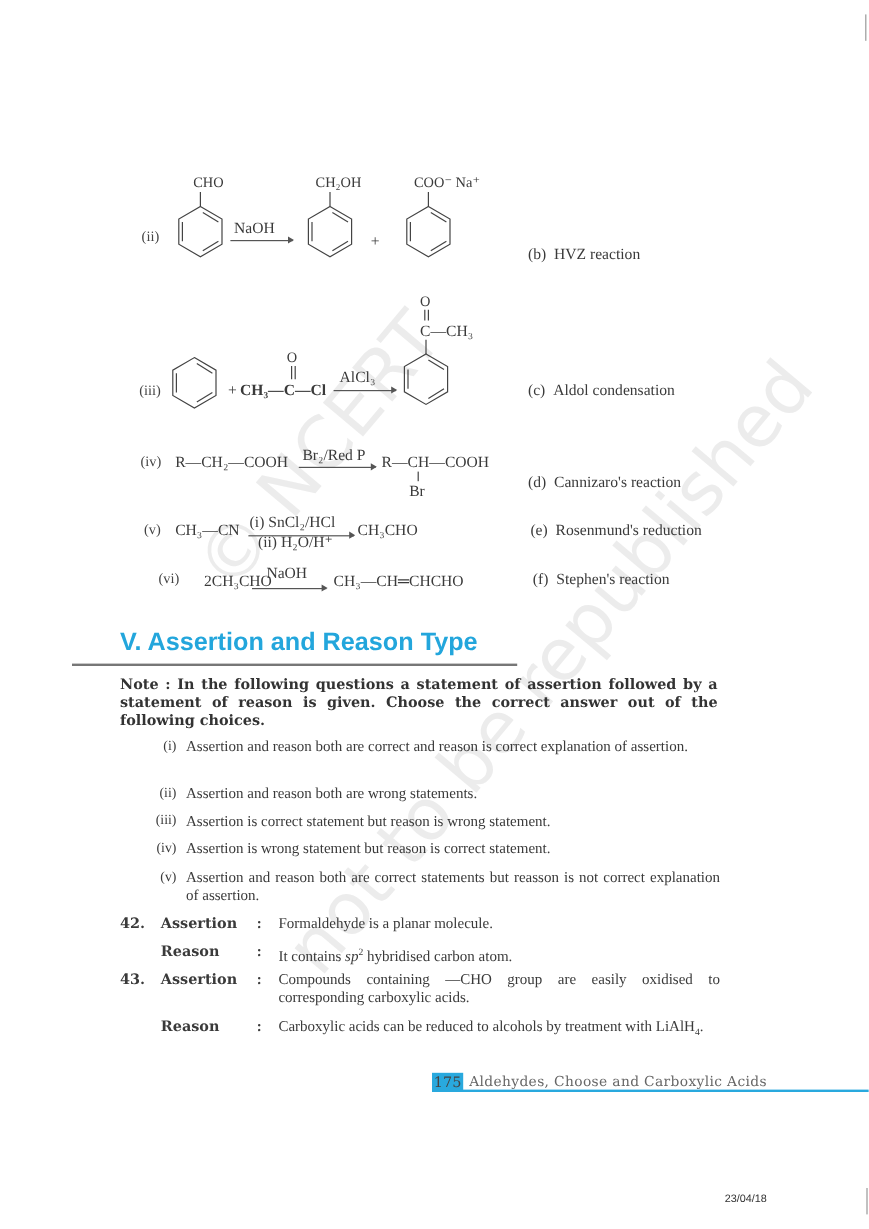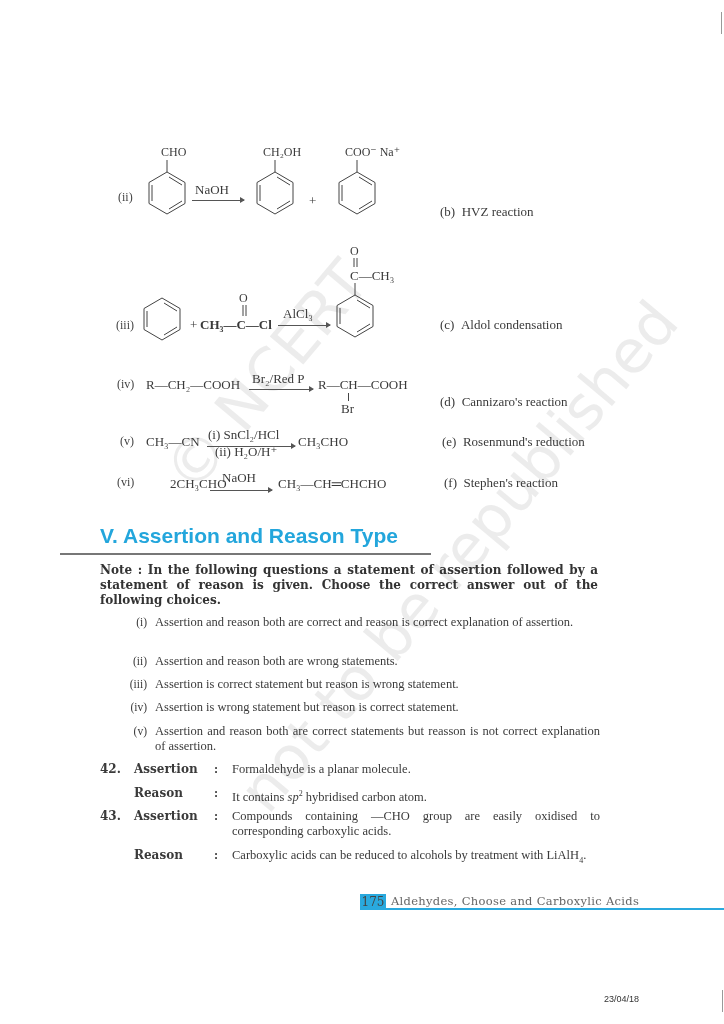--- a/index.html
+++ b/index.html
@@ -123,21 +123,21 @@
 <div>
   <div class="abs roman serif" style="left:120px; top:434px;">(v)</div>
   <div class="abs txt serif" style="left:146px; top:434px;">CH₃—CN</div>
   <div class="abs serif txt" style="left:208px; top:427px;">(i) SnCl₂/HCl</div>
   <div class="abs arrow-line" style="left:207px; top:443px; width:88px;"></div>
   <div class="abs serif txt" style="left:215px; top:444px;">(ii) H₂O/H⁺</div>
   <div class="abs txt serif" style="left:298px; top:434px;">CH₃CHO</div>
 </div>
 
 <div>
-  <div class="abs roman serif" style="left:117px; top:475px;">(vi)</div>
+  <div class="abs roman serif" style="left:132px; top:475px;">(vi)</div>
   <div class="abs txt serif" style="left:146px; top:476px;margin-left:24px;">2CH₃CHO</div>
   <div class="abs arrow-label serif txt" style="left:222px; top:470px;">NaOH</div>
   <div class="abs arrow-line" style="left:210px; top:486px; width:62px;"></div>
   <div class="abs txt serif" style="left:278px; top:476px;">CH₃—CH═CHCHO</div>
 </div>
 
 <div>
   <div class="abs txt serif" style="left:440px; top:204px;">
     <span>(b)</span>&nbsp;&nbsp;<span>HVZ reaction</span>
   </div>

